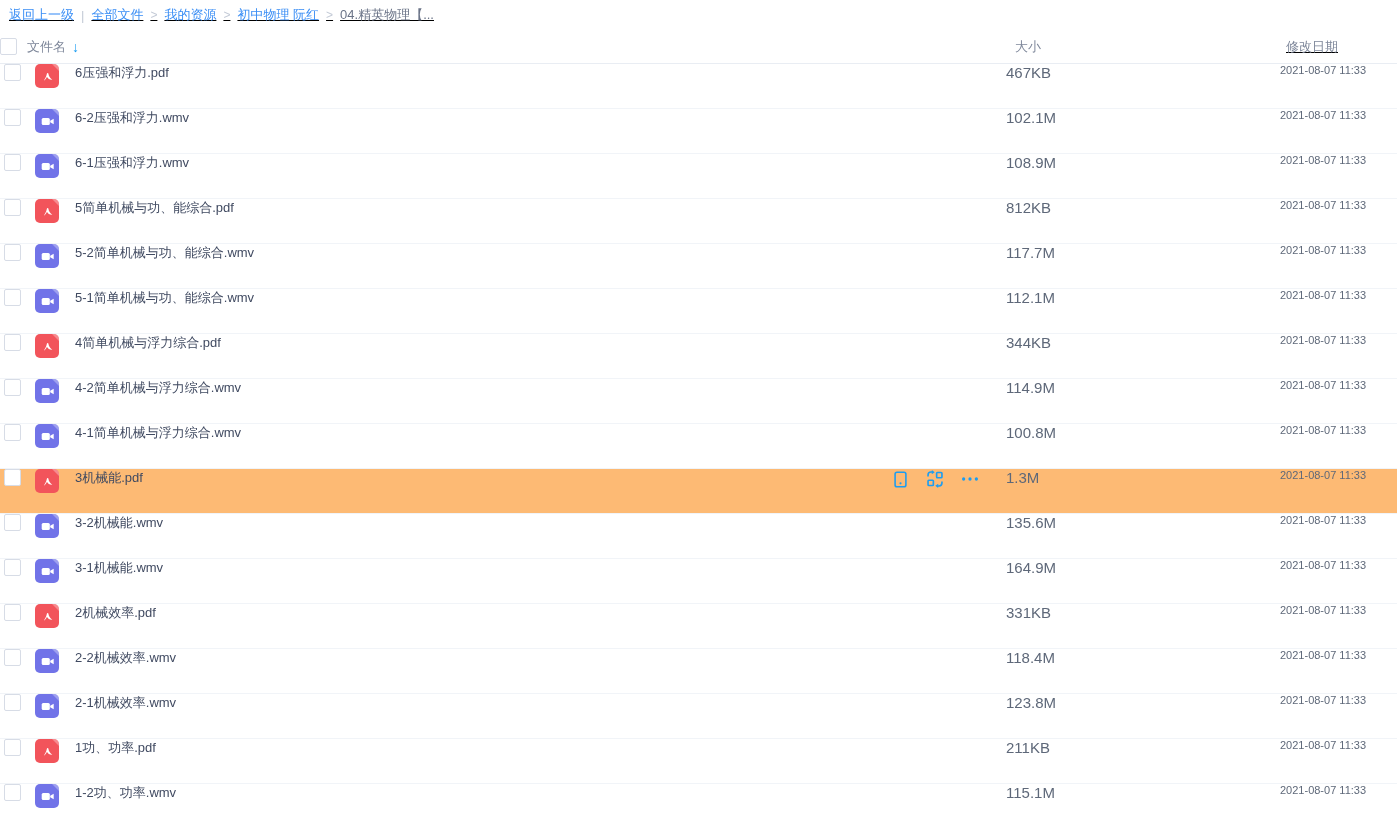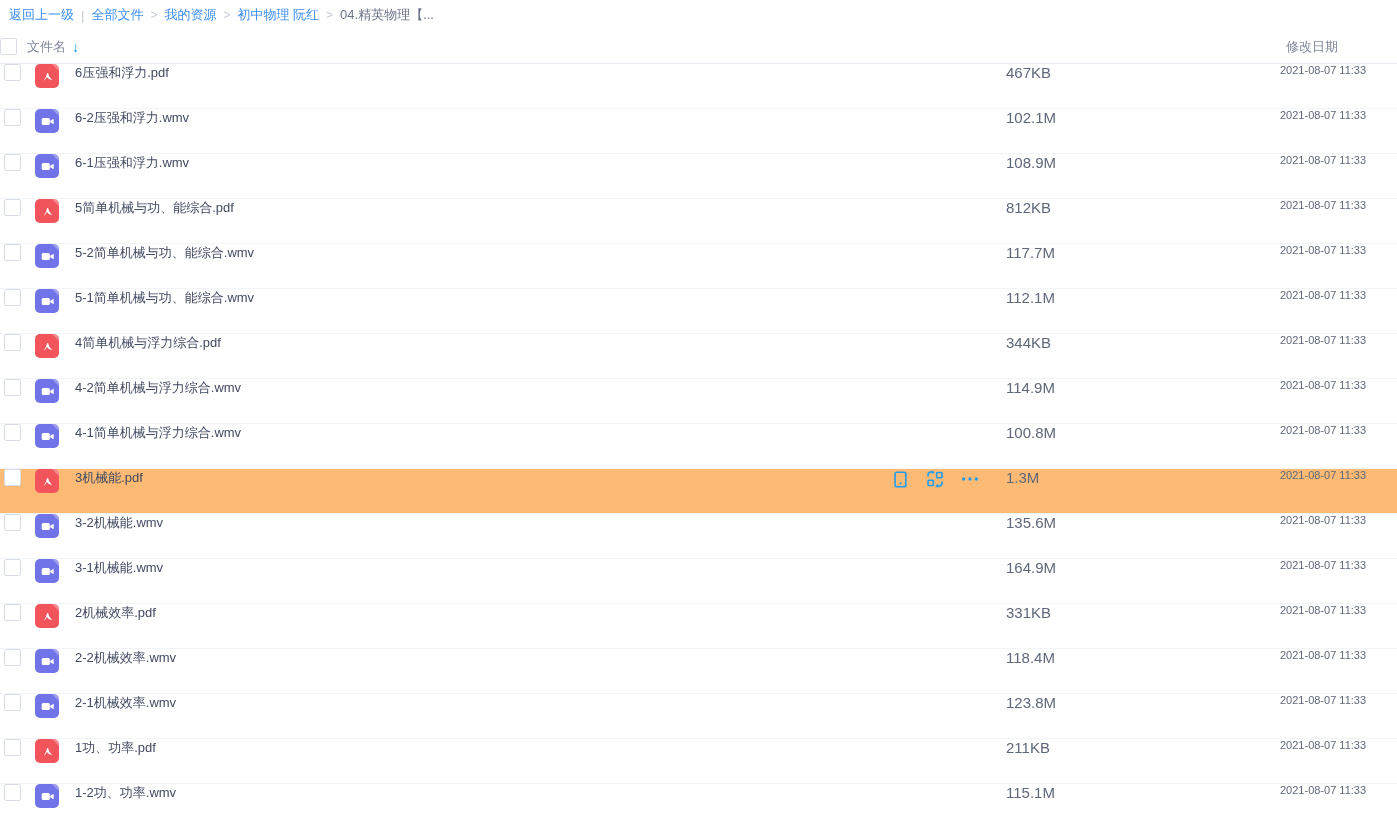--- a/index.html
+++ b/index.html
@@ -1,30 +1,30 @@
 <!DOCTYPE html>
 <html><head>
 <meta charset="utf-8">
 <style>
   html,body{margin:0;padding:0;background:#fff;width:1397px;height:819px;overflow:hidden;
     font-family:"Liberation Sans","DejaVu Sans",sans-serif;}
   
-  .breadcrumb{height:30px;display:flex;align-items:center;padding-left:9px;font-size:13px;white-space:nowrap;}
+  .breadcrumb{height:30px;display:flex;align-items:center;padding-left:9px;font-size:13px;white-space:nowrap;text-decoration:underline;}
   .bc-link{color:#3a8ef5;cursor:pointer;}
   .bc-sep-pipe{color:#c3cad6;margin:0 7px;}
   .bc-sep{color:#c3cad6;margin:0 7px;font-size:12px;}
   .bc-current{color:#6b7488;text-align:right;}
   
   .thead{display:flex;align-items:center;height:33px;border-bottom:1px solid #e9edf3;}
   .thead .label{color:#7e879a;font-size:13px;}
   .h-name{display:flex;align-items:center;flex:1;}
   .h-name .label{margin-left:10px;}
   .sort-arrow{color:#1b9df2;font-size:14px;font-weight:bold;margin-left:6px;cursor:pointer;}
   .h-size{width:274px;flex:none;padding-left:9px;box-sizing:border-box;}
-  .h-date{width:117px;flex:none;padding-left:6px;box-sizing:border-box;}
+  .h-date{width:117px;flex:none;padding-left:6px;box-sizing:border-box;text-decoration:underline;}
   
   .row{display:flex;align-items:flex-start;height:45px;border-bottom:1px solid #f1f4f8;padding-left:4px;box-sizing:border-box;}
   .row.hovered{background:#fdba74;}
   .checkbox{width:15px;height:15px;border:1px solid #d7dce6;border-radius:2px;background:#fff;flex:none;cursor:pointer;}
   .badge{position:relative;width:24px;height:24px;border-radius:5px;margin-left:14px;flex:none;
     display:flex;align-items:center;justify-content:center;overflow:hidden;}
   .badge.pdf{background:#f2545b;}
   .badge.video{background:#7173e8;}
   .badge .fold{position:absolute;top:0;right:0;width:0;height:0;
     border-top:7px solid rgba(255,255,255,.32);border-left:7px solid transparent;}
@@ -54,20 +54,23 @@
       <span class="bc-sep">&gt;</span>
       <span class="bc-current">04.精英物理【...</span>
     </span>
 </div>
 
 <div class="thead">
   <div class="h-name">
     <div class="checkbox"></div>
     <span class="label">文件名</span>
     <span class="sort-arrow">↓</span>
+  </div>
+  <div class="h-size">
+    <span class="label">大小</span>
   </div>
   <div class="h-date">
     <span class="label">修改日期</span>
   </div>
 </div>
 
 <div>
     <div class="row">
     <div class="checkbox"></div>
     <div class="badge pdf">

